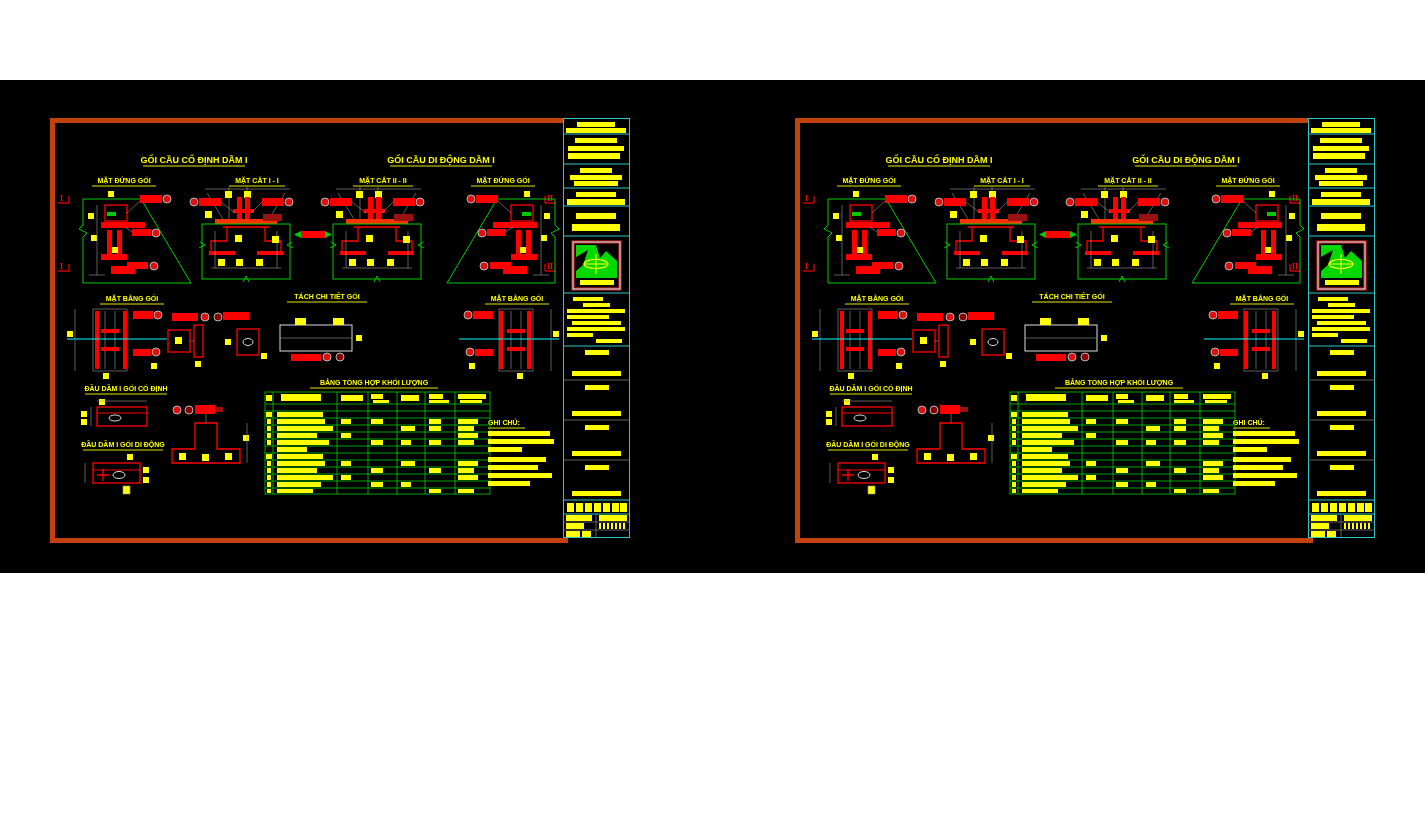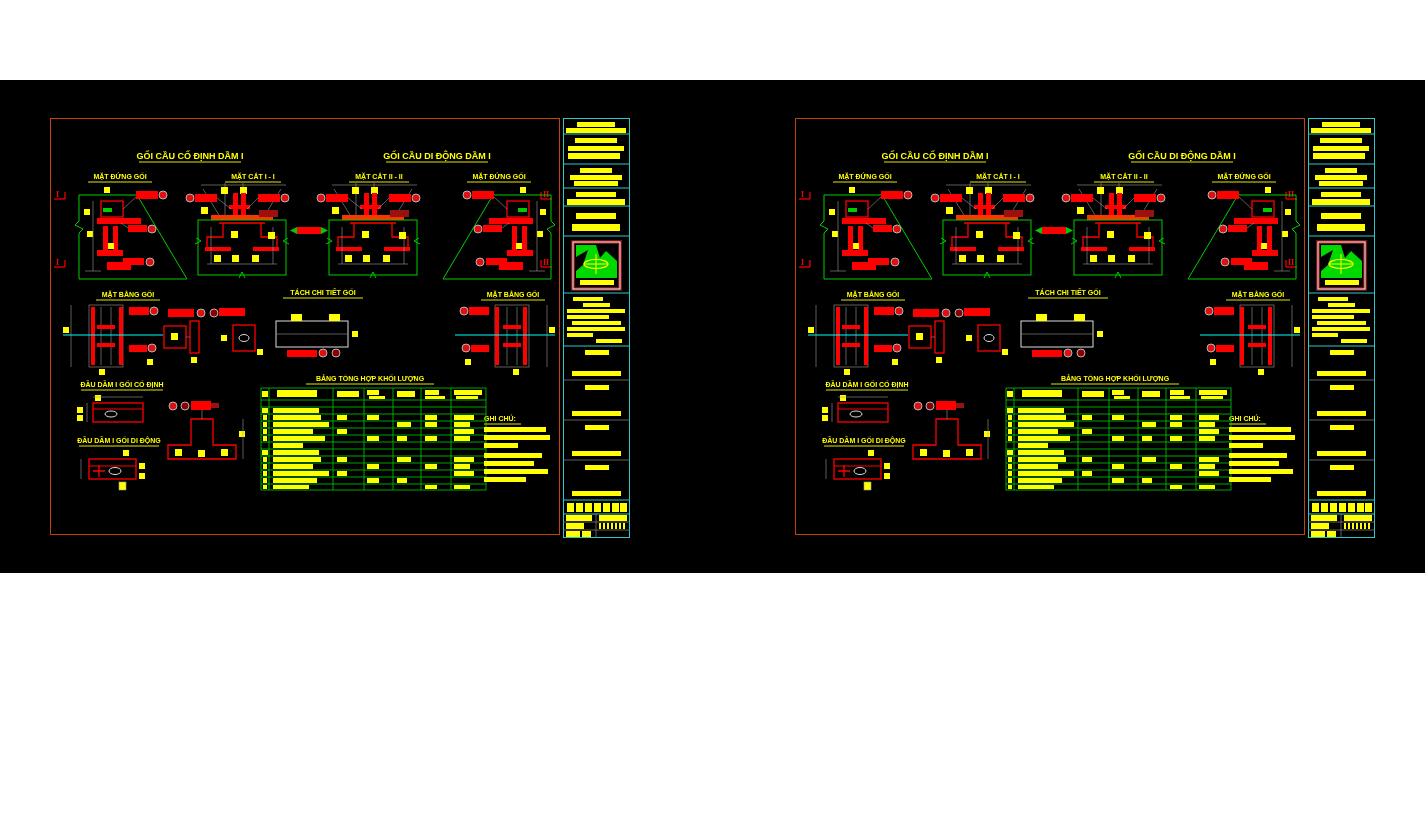--- a/index.html
+++ b/index.html
@@ -1,20 +1,20 @@
 <!DOCTYPE html>
 <html><head>
 <meta charset="utf-8">
 <style>
   html,body{margin:0;padding:0;background:#ffffff;}
   .page{position:relative;width:1425px;height:840px;background:#ffffff;overflow:hidden;
         font-family:"Liberation Sans",sans-serif;}
   .band{position:absolute;left:0;top:80px;width:1425px;height:493px;background:#000000;}
   .sheet{position:absolute;top:118px;width:581px;height:421px;}
-  .sheet-main{position:absolute;left:0;top:0;width:508px;height:415px;border:1px solid #c2410c;background:#000;}
+  .sheet-main{position:absolute;left:0;top:0;width:508px;height:415px;border:5px solid #c2410c;background:#000;}
   .tblock{position:absolute;left:513px;top:0;width:67px;height:420px;background:#000;}
   svg{display:block;}
   
   .yl{fill:#ffff00;}
   .rd{fill:#ff0000;}
   .dr{fill:#991111;}
   .or{fill:#ff3300;}
   .rdo{fill:none;stroke:#ff0000;stroke-width:1.3;}
   .rl{stroke:#ff0000;stroke-width:1.2;}
   .gno{fill:none;stroke:#00cc00;stroke-width:1;}

